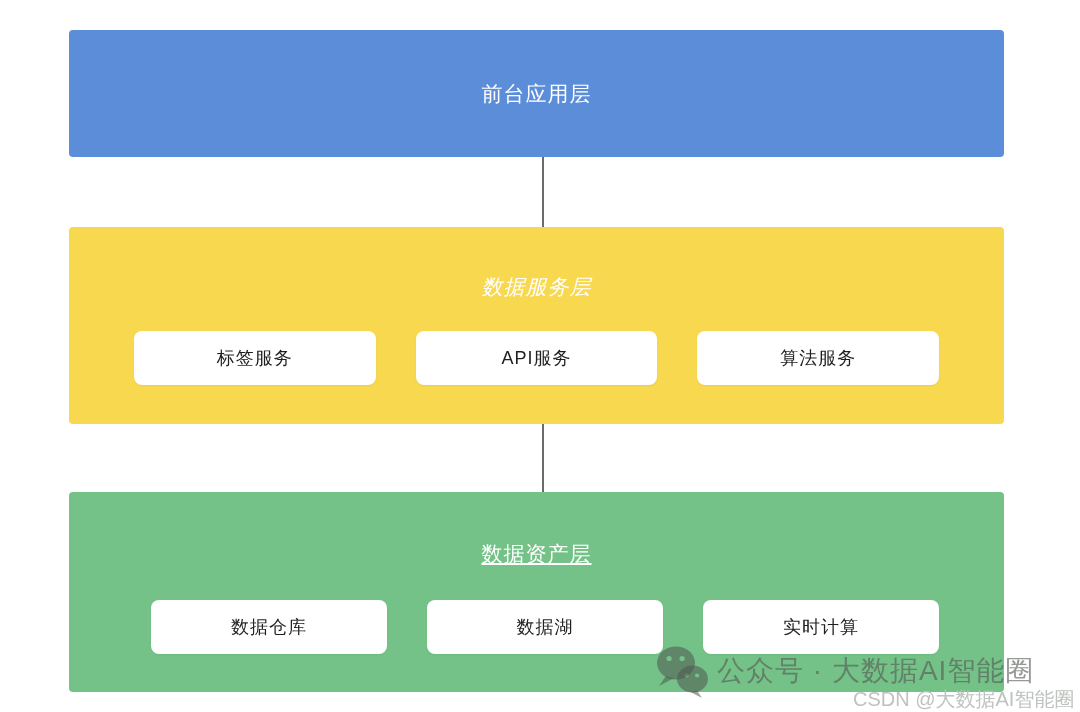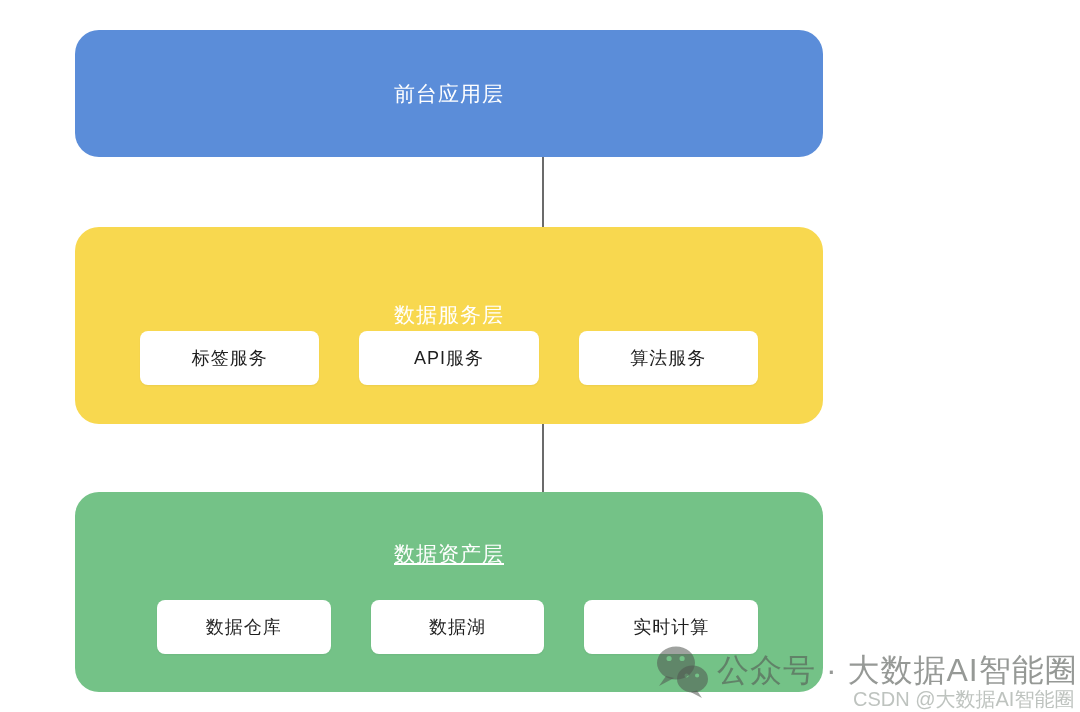--- a/index.html
+++ b/index.html
@@ -7,23 +7,23 @@
   .canvas {
     position: relative;
     width: 1080px;
     height: 712px;
     background: #ffffff;
     overflow: hidden;
     font-family: "Liberation Sans", "DejaVu Sans", sans-serif;
   }
   .layer {
     position: absolute;
-    left: 75px;
-    width: 748px;
-    border-radius: 24px;
+    left: 69px;
+    width: 935px;
+    border-radius: 4px;
   }
   .layer-blue {
     top: 30px;
     height: 127px;
     background: #5B8DD9;
     display: flex;
     align-items: center;
     justify-content: center;
   }
   .layer-yellow {
@@ -36,21 +36,21 @@
     height: 200px;
     background: #74C287;
   }
   .layer-title {
     color: #ffffff;
     font-size: 21px;
     font-weight: 500;
     text-align: center;
     letter-spacing: 1px;
   }
-  .layer-yellow .layer-title { padding-top: 74px; }
+  .layer-yellow .layer-title { padding-top: 46px; font-style: italic; }
   .layer-green .layer-title { padding-top: 48px; text-decoration: underline; }
   .sub-row {
     position: absolute;
     left: 65px;
     right: 65px;
     display: flex;
     gap: 40px;
   }
   .layer-yellow .sub-row { top: 104px; }
   .layer-green .sub-row { top: 108px; margin-left: 17px; }
@@ -79,21 +79,21 @@
     position: absolute;
     left: 656px;
     top: 644px;
     display: flex;
     align-items: center;
     gap: 9px;
     pointer-events: none;
   }
   .wm-icon { width: 52px; height: 54px; flex: 0 0 auto; }
   .wm-text {
-    font-size: 32px;
+    font-size: 28px;
     font-weight: 400;
     color: rgba(85, 90, 86, 0.62);
     white-space: nowrap;
     letter-spacing: 1px;
   }
   .csdn-text {
     position: absolute;
     left: 853px;
     top: 686px;
     font-size: 20px;

